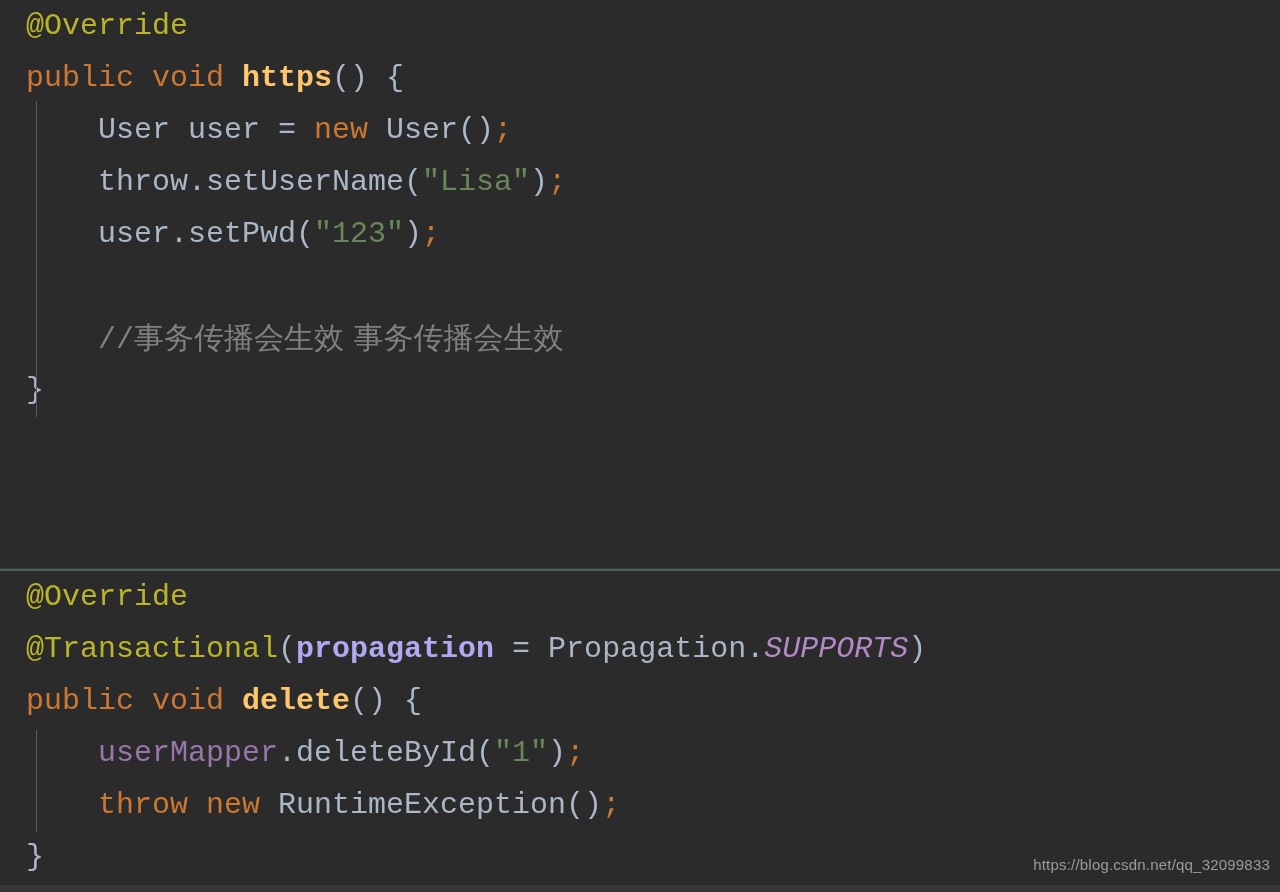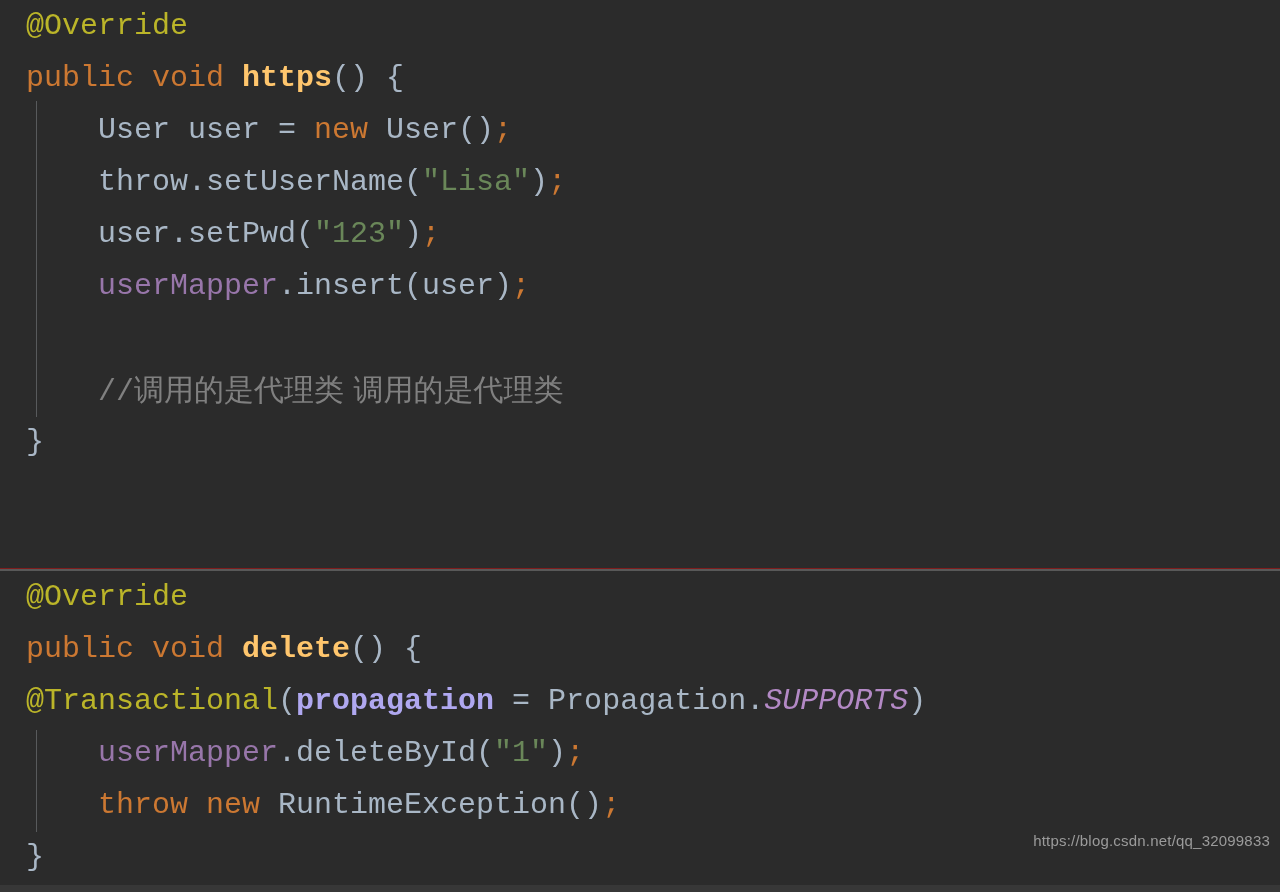--- a/index.html
+++ b/index.html
@@ -11,21 +11,21 @@
     width: 1280px;
     height: 892px;
     overflow: hidden;
     font-family: "Liberation Mono", "DejaVu Sans Mono", monospace;
   }
 
   #editor {
     position: relative;
     width: 1280px;
     height: 892px;
-    background: #7f1d1d;
+    background: #14532d;
   }
 
   .code-block {
     position: absolute;
     left: 0;
     width: 1280px;
     background: #2b2b2b;
   }
 
   #block-top   { top: 0px;   height: 568px; }
@@ -84,51 +84,50 @@
   .tok-comment    { color: #808080; }
   .tok-comment-cjk{
     color: #808080;
     font-family: "DejaVu Sans", "Liberation Sans", sans-serif;
     font-size: 30px;
   }
 
   .watermark {
     position: absolute;
     right: 10px;
-    top: 832px;
+    top: 856px;
     font-family: "Liberation Sans", "DejaVu Sans", sans-serif;
     font-size: 15px;
     color: #9b9b9b;
     letter-spacing: 0.2px;
     white-space: pre;
   }
 </style>
 </head>
 <body>
 
 <div id="editor">
 
   <div class="code-block" id="block-top">
       <div class="line" id="line-override-1"><span class="tok-annotation">@Override</span></div>
       <div class="line" id="line-public-void-save"><span class="tok-keyword">public</span><span class="tok-ident"> </span><span class="tok-keyword">void</span><span class="tok-ident"> </span><span class="tok-methoddecl">https</span><span class="tok-punct">() {</span></div>
       <div class="line" id="line-new-user"><span class="tok-ident">    User user = </span><span class="tok-keyword">new</span><span class="tok-ident"> User()</span><span class="tok-semicolon">;</span></div>
       <div class="line" id="line-set-username"><span class="tok-ident">    throw.setUserName(</span><span class="tok-string">"Lisa"</span><span class="tok-ident">)</span><span class="tok-semicolon">;</span></div>
       <div class="line" id="line-set-pwd"><span class="tok-ident">    user.setPwd(</span><span class="tok-string">"123"</span><span class="tok-ident">)</span><span class="tok-semicolon">;</span></div>
-      <div class="line" id="line-mapper-insert"><span class="tok-ident">    </span><span class="tok-field">userMapper</span><span class="tok-ident">.insert(user)</span><span class="tok-semicolon">;</span></div>
       <div class="line" id="line-blank-1"><span class="tok-ident"> </span></div>
-      <div class="line" id="line-comment-cjk"><span class="tok-comment">    //</span><span class="tok-comment-cjk">调用的是代理类 调用的是代理类</span></div>
+      <div class="line" id="line-comment-cjk"><span class="tok-comment">    //</span><span class="tok-comment-cjk">事务传播会生效 事务传播会生效</span></div>
       <div class="line" id="line-close-brace-1"><span class="tok-punct">}</span></div>
     </div>
 
   <div class="block-divider"></div>
 
   <div class="code-block" id="block-bottom">
       <div class="line" id="line-override-2"><span class="tok-annotation">@Override</span></div>
+      <div class="line" id="line-transactional"><span class="tok-annotation">@Transactional</span><span class="tok-punct">(</span><span class="tok-param">propagation</span><span class="tok-ident"> = Propagation.</span><span class="tok-staticfinal">SUPPORTS</span><span class="tok-punct">)</span></div>
       <div class="line" id="line-public-void-delete"><span class="tok-keyword">public</span><span class="tok-ident"> </span><span class="tok-keyword">void</span><span class="tok-ident"> </span><span class="tok-methoddecl">delete</span><span class="tok-punct">() {</span></div>
-      <div class="line" id="line-transactional"><span class="tok-annotation">@Transactional</span><span class="tok-punct">(</span><span class="tok-param">propagation</span><span class="tok-ident"> = Propagation.</span><span class="tok-staticfinal">SUPPORTS</span><span class="tok-punct">)</span></div>
       <div class="line" id="line-mapper-deletebyid"><span class="tok-ident">    </span><span class="tok-field">userMapper</span><span class="tok-ident">.deleteById(</span><span class="tok-string">"1"</span><span class="tok-ident">)</span><span class="tok-semicolon">;</span></div>
       <div class="line" id="line-throw-runtime"><span class="tok-ident">    </span><span class="tok-keyword">throw</span><span class="tok-ident"> </span><span class="tok-keyword">new</span><span class="tok-ident"> RuntimeException()</span><span class="tok-semicolon">;</span></div>
       <div class="line" id="line-close-brace-2"><span class="tok-punct">}</span></div>
     </div>
 
   <div class="indent-guide" id="guide-top"></div>
   <div class="indent-guide" id="guide-bottom"></div>
 
   <div class="bottom-strip"></div>
 

